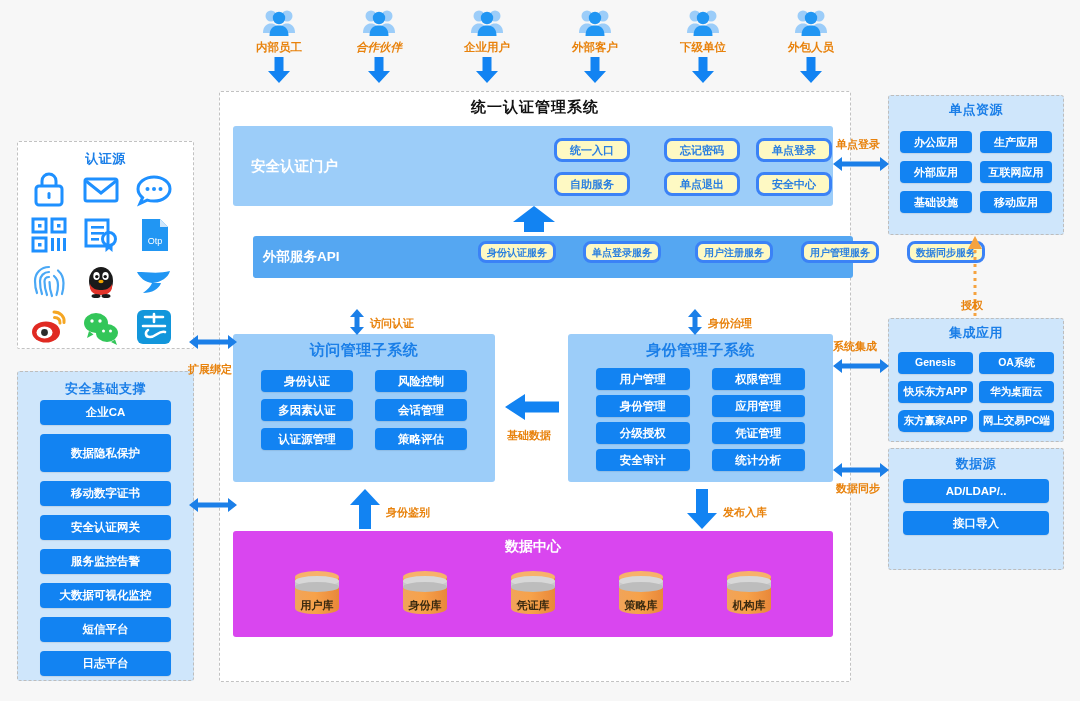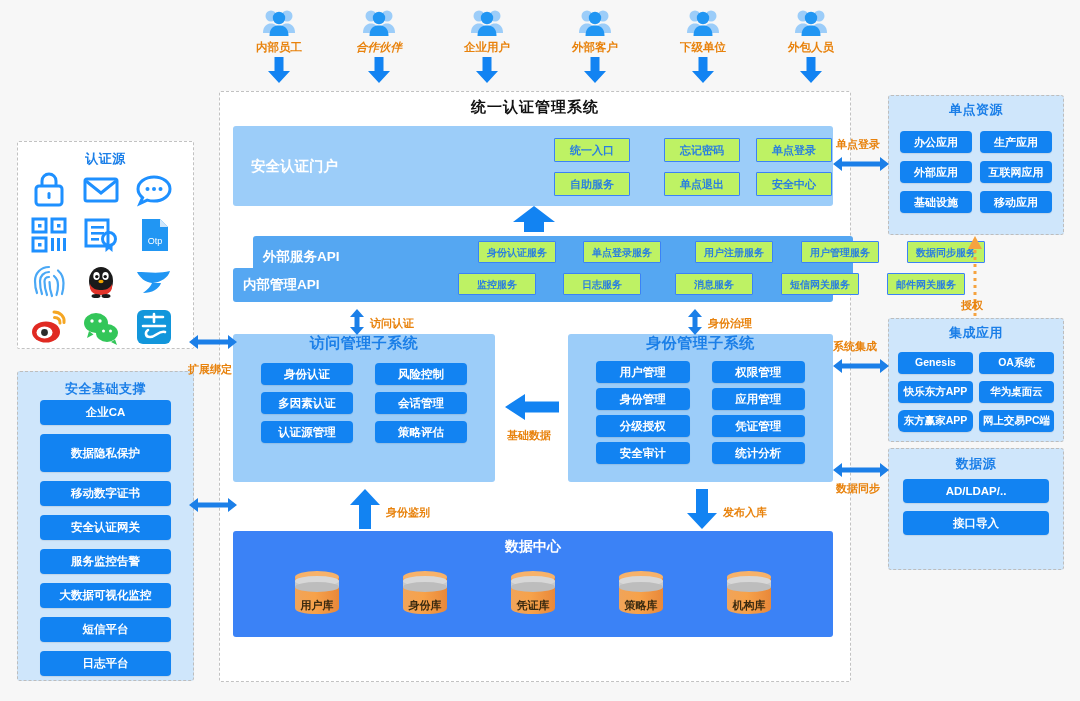--- a/index.html
+++ b/index.html
@@ -43,30 +43,30 @@
     font-weight:bold;
     border-radius:4px;
     display:flex;
     align-items:center;
     justify-content:center;
     text-align:center;
     line-height:1.1;
     box-shadow:0 1px 1px rgba(0,0,0,.08);
   }
   .chip-white {
-    background:#bef264;
+    background:#fef9c3;
     color:#2a7fe0;
     font-size:11px;
     font-weight:bold;
-    border-radius:1px;
+    border-radius:8px;
     display:flex;
     align-items:center;
     justify-content:center;
     text-align:center;
-    border:1px solid #3b82f6;
+    border:3px solid #3b82f6;
     line-height:1.1;
   }
   .chip-white.small { font-size:10px; }
 
   
   .lbl-orange {
     color:#e8820c;
     font-size:11px;
     font-weight:bold;
     white-space:nowrap;
@@ -113,32 +113,33 @@
   .sub {
     position:absolute;
     background:#9ccdf9;
     border-radius:3px;
   }
   .sub-title {
     text-align:center;
     color:#1b7fe8;
     font-weight:bold;
     font-size:15px;
+    padding-top:7px;
     letter-spacing:.5px;
   }
   .sub-grid {
     display:grid;
     grid-template-columns:repeat(2,1fr);
     gap:7px 22px;
     padding:10px 28px 0 28px;
   }
   .sub-grid .btn-blue { height:22px; }
 
   
-  .dc { position:absolute; background:#3b82f6; border-radius:3px; }
+  .dc { position:absolute; background:#d946ef; border-radius:3px; }
   .dc-title { text-align:center; color:#fff; font-weight:bold; font-size:14px; padding-top:7px; }
   .dc-row { display:flex; justify-content:space-around; align-items:flex-end; padding:12px 30px 0 30px; }
   .cyl { width:52px; position:relative; }
   .cyl-label {
     position:absolute; left:0; right:0; top:30px;
     text-align:center; font-size:11px; font-weight:bold; color:#3a2a10;
   }
   .main-title {
     position:absolute; text-align:center; font-weight:bold;
     font-size:15px; color:#111; letter-spacing:1px;
@@ -279,30 +280,20 @@
     <div class="lbl-white-strong" style="margin-left:10px;width:110px;font-size:13.5px;">外部服务API</div>
     <div id="ext-api-chips" style="position:relative;flex:1;height:100%;">
         <div class="chip-white small" style="position:absolute;left:105px;top:5px;width:78px;height:22px;">身份认证服务</div>
         <div class="chip-white small" style="position:absolute;left:210px;top:5px;width:78px;height:22px;">单点登录服务</div>
         <div class="chip-white small" style="position:absolute;left:322px;top:5px;width:78px;height:22px;">用户注册服务</div>
         <div class="chip-white small" style="position:absolute;left:428px;top:5px;width:78px;height:22px;">用户管理服务</div>
         <div class="chip-white small" style="position:absolute;left:534px;top:5px;width:78px;height:22px;">数据同步服务</div>
       </div>
   </div>
 
-  <div class="band band-api" style="left:233px;top:268px;width:600px;height:34px;">
-    <div class="lbl-white-strong" style="margin-left:10px;width:110px;font-size:13.5px;">内部管理API</div>
-    <div id="int-api-chips" style="position:relative;flex:1;height:100%;">
-        <div class="chip-white small" style="position:absolute;left:105px;top:5px;width:78px;height:22px;">监控服务</div>
-        <div class="chip-white small" style="position:absolute;left:210px;top:5px;width:78px;height:22px;">日志服务</div>
-        <div class="chip-white small" style="position:absolute;left:322px;top:5px;width:78px;height:22px;">消息服务</div>
-        <div class="chip-white small" style="position:absolute;left:428px;top:5px;width:78px;height:22px;">短信网关服务</div>
-        <div class="chip-white small" style="position:absolute;left:534px;top:5px;width:78px;height:22px;">邮件网关服务</div>
-      </div>
-  </div>
 
   <div class="sub" style="left:233px;top:334px;width:262px;height:148px;">
     <div class="sub-title">访问管理子系统</div>
     <div class="sub-grid" id="access-items">
         <div class="btn-blue">身份认证</div>
         <div class="btn-blue">风险控制</div>
         <div class="btn-blue">多因素认证</div>
         <div class="btn-blue">会话管理</div>
         <div class="btn-blue">认证源管理</div>
         <div class="btn-blue">策略评估</div>

